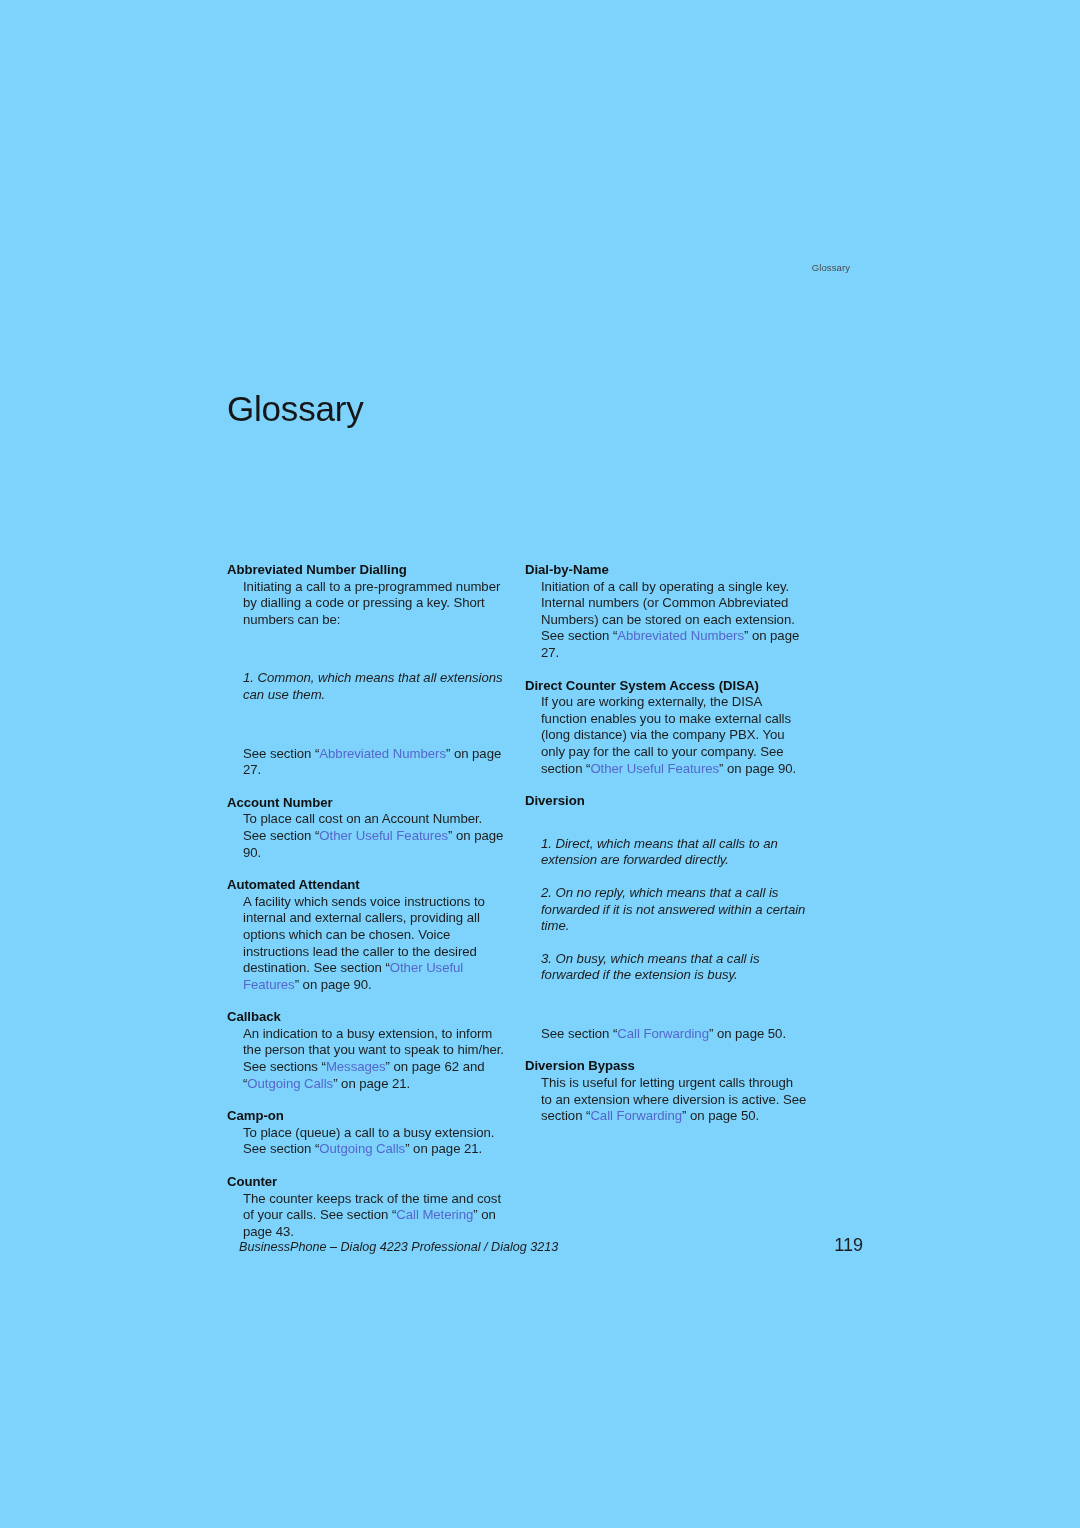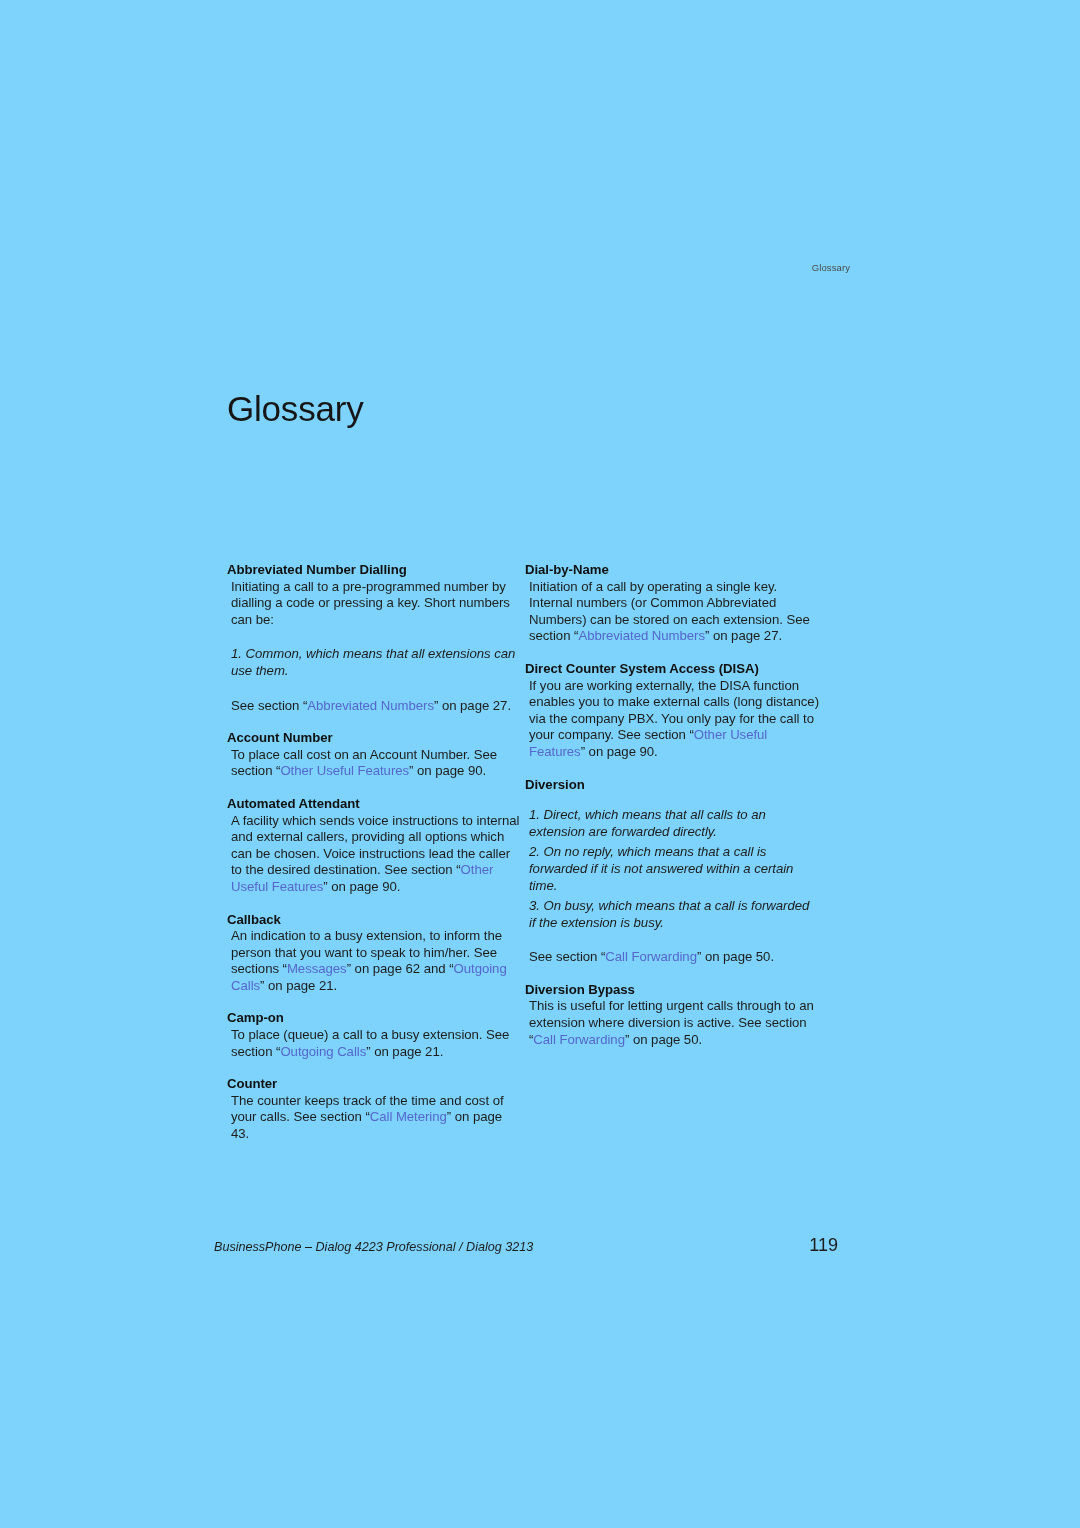--- a/index.html
+++ b/index.html
@@ -59,41 +59,41 @@
     margin: 0;
   }
   .term + .body {
     margin-top: 0;
   }
   .body {
     font-size: 13.2px;
     line-height: 16.6px;
     color: #1d1d1d;
     letter-spacing: -0.05px;
-    margin: 4px;
+    margin: 16px;
   }
   .body.italic {
     font-style: italic;
   }
   .gap-sm {
     height: 10px;
   }
   .entry {
     margin-bottom: 16px;
   }
   .entry:last-child {
     margin-bottom: 0;
   }
   .lnk {
     color: #5566cc;
   }
   
   .footer {
     position: absolute;
-    left: 214px;
+    left: 239px;
     top: 1235px;
     width: 624px;
     display: flex;
     justify-content: space-between;
     align-items: baseline;
     font-size: 12.6px;
     font-style: italic;
     color: #1d1d1d;
   }
   .footer .pageno {

